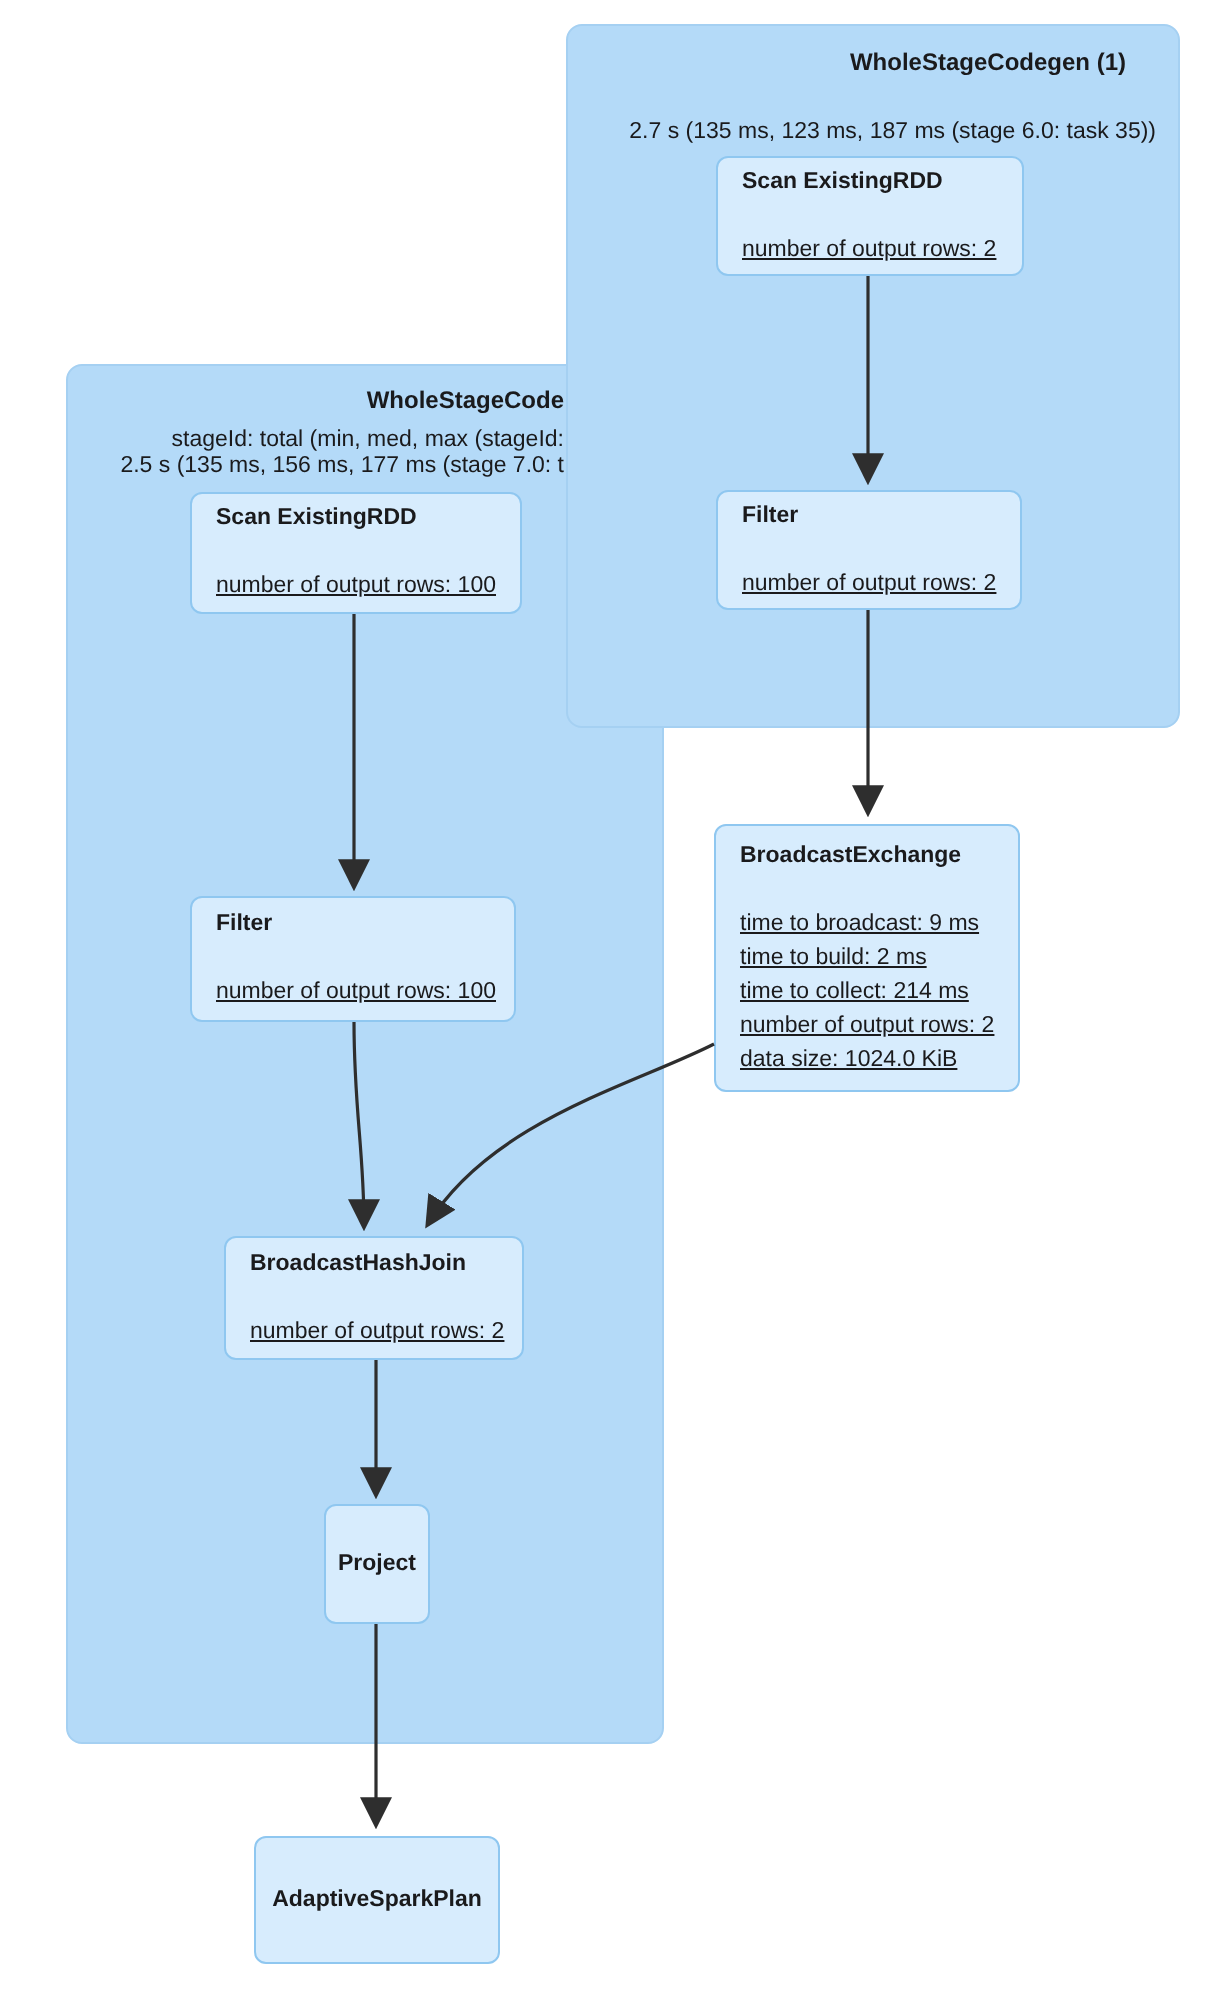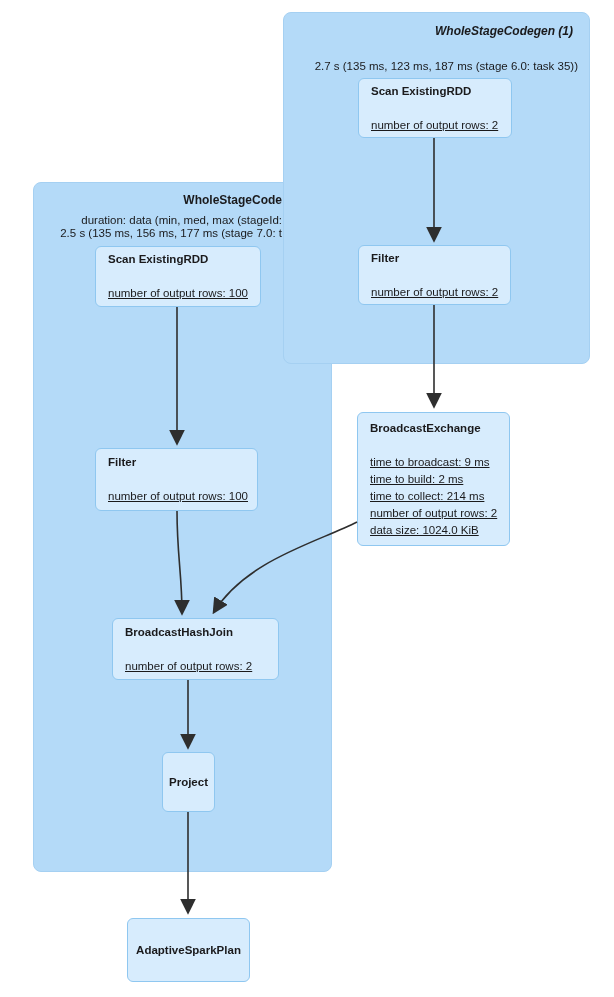--- a/index.html
+++ b/index.html
@@ -41,26 +41,26 @@
   .z1{z-index:1;}
   .z2{z-index:2;}
 </style>
 </head>
 <body>
 
 <div class="canvas">
 
   <div class="cluster z1" style="left:33px;top:182px;width:299px;height:690px;">
     <div class="cluster-title" style="top:10px;right:49px;">WholeStageCode</div>
-    <div class="cluster-duration-line" style="top:31px;right:49px;">duration: data (min, med, max (stageId:</div>
+    <div class="cluster-duration-line" style="top:31px;right:49px;">stageId: total (min, med, max (stageId:</div>
     <div class="cluster-duration-line" style="top:44px;right:49px;">2.5 s (135 ms, 156 ms, 177 ms (stage 7.0: t</div>
   </div>
 
   <div class="cluster z2" style="left:283px;top:12px;width:307px;height:352px;">
-    <div class="cluster-title" style="top:11px;right:16px;font-style:italic;">WholeStageCodegen (1)</div>
+    <div class="cluster-title" style="top:11px;right:26px;">WholeStageCodegen (1)</div>
     <div class="cluster-duration-line" style="top:47px;right:11px;">2.7 s (135 ms, 123 ms, 187 ms (stage 6.0: task 35))</div>
   </div>
 
   <div class="node" style="left:358px;top:78px;width:154px;height:60px;">
     <div class="node-title gap">Scan ExistingRDD</div>
     <div class="node-metric">number of output rows: 2</div>
   </div>
 
   <div class="node" style="left:358px;top:245px;width:153px;height:60px;">
     <div class="node-title gap">Filter</div>
@@ -79,21 +79,21 @@
   <div class="node" style="left:95px;top:246px;width:166px;height:61px;">
     <div class="node-title gap">Scan ExistingRDD</div>
     <div class="node-metric">number of output rows: 100</div>
   </div>
 
   <div class="node" style="left:95px;top:448px;width:163px;height:63px;">
     <div class="node-title gap">Filter</div>
     <div class="node-metric">number of output rows: 100</div>
   </div>
 
-  <div class="node" style="left:112px;top:618px;width:167px;height:62px;">
+  <div class="node" style="left:112px;top:618px;width:150px;height:62px;">
     <div class="node-title gap">BroadcastHashJoin</div>
     <div class="node-metric">number of output rows: 2</div>
   </div>
 
   <div class="node centered" style="left:162px;top:752px;width:53px;height:60px;">
     <div class="node-title">Project</div>
   </div>
 
   <div class="node centered" style="left:127px;top:918px;width:123px;height:64px;">
     <div class="node-title">AdaptiveSparkPlan</div>

